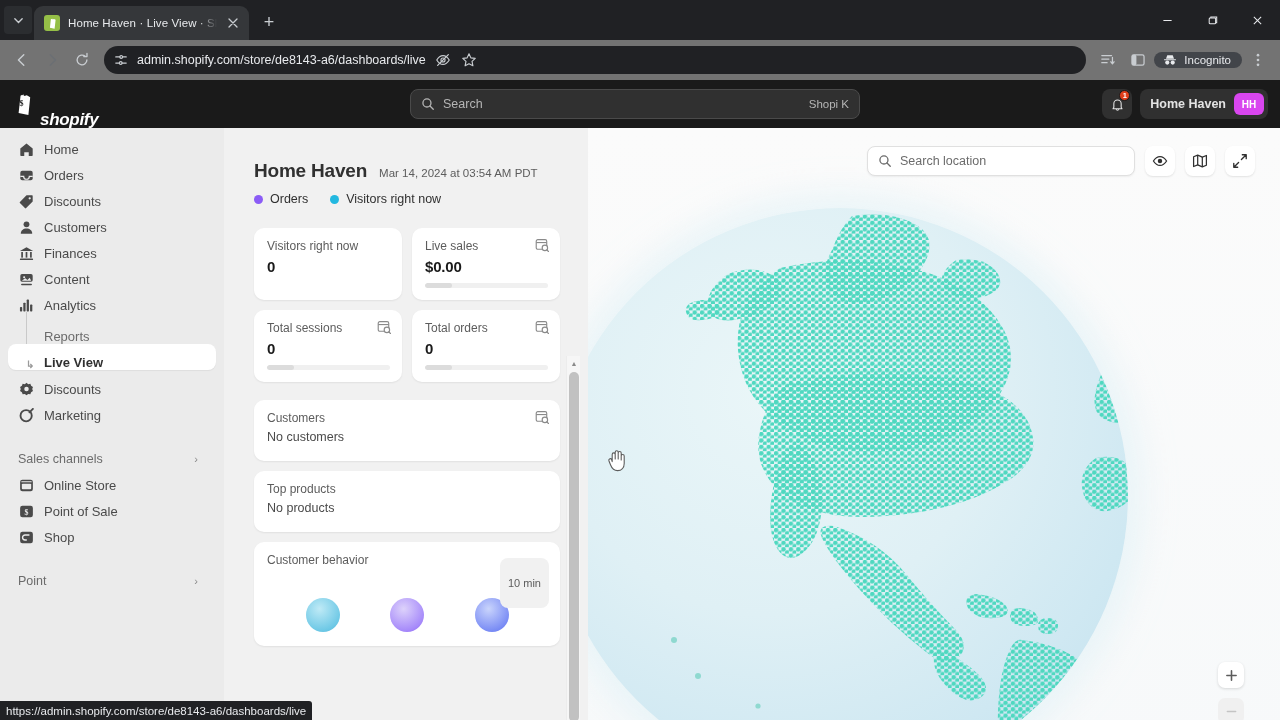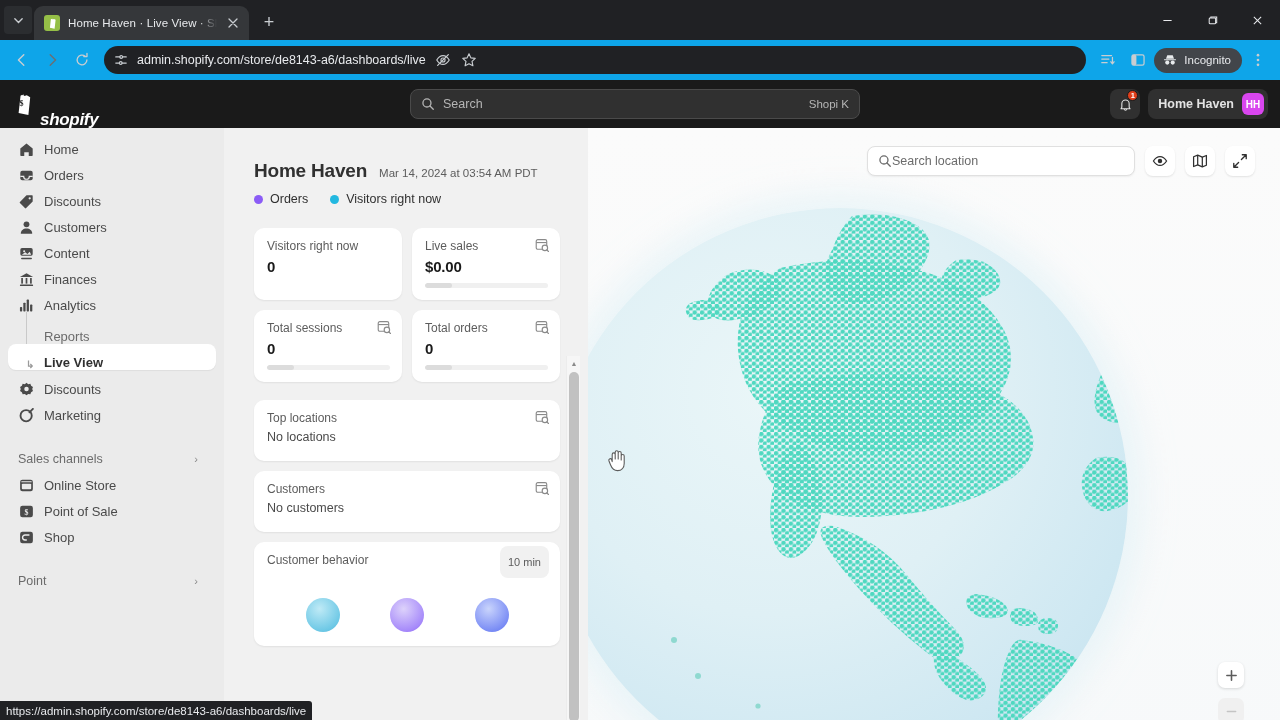--- a/index.html
+++ b/index.html
@@ -34,34 +34,34 @@
     mask-image: linear-gradient(to right, #000 88%, transparent 100%);
   }
   .tab-close { color:#c9cdd1; font-size:13px; width:16px; height:16px;
     display:flex;align-items:center;justify-content:center; flex:0 0 auto;}
   .tab-new { width:28px;height:28px;margin-bottom:4px;margin-left:6px;color:#c9cdd1;
     display:flex;align-items:center;justify-content:center;font-size:18px;font-weight:300;}
   .win-ctrls { position:absolute; right:0; top:0; height:40px; display:flex; }
   .win-btn { width:45px;height:40px;display:flex;align-items:center;justify-content:center;color:#e8eaed;}
 
   .toolbar {
-    height: 40px; background:#0ea5e9; display:flex; align-items:center;
+    height: 40px; background:#737373; display:flex; align-items:center;
     padding: 0 8px; gap: 2px;
   }
   .tb-icon { width:28px;height:28px;border-radius:50%;display:flex;align-items:center;
     justify-content:center;color:#c9cdd1;flex:0 0 auto;}
   .omnibox {
     flex:1 1 auto; height:28px; background:#202124; border-radius:14px;
     display:flex; align-items:center; padding: 0 10px; gap:9px; margin: 0 6px;
     min-width: 0;
   }
   .omni-url { color:#e8eaed; font-size:12.5px; white-space:nowrap; overflow:hidden;}
   .omni-right { display:flex; align-items:center; gap: 10px; padding-right:4px;}
   .incognito-pill {
-    height:25px; background:#42454a; border-radius:13px; display:flex; align-items:center;
+    height:16px; background:#42454a; border-radius:13px; display:flex; align-items:center;
     gap:6px; padding: 0 11px 0 8px; color:#e8eaed; font-size:11.5px;
   }
 
   
   .shop-top {
     height: 48px; background:#1a1a1a; display:flex; align-items:center;
     padding: 0 12px; position:relative;
   }
   .shop-logo { display:flex; align-items:center; gap:6px; color:#fff; }
   .shop-logo-word { font-size:17px; font-weight:bold; font-style:italic; letter-spacing:-.3px;margin-top:32px;}
@@ -74,21 +74,21 @@
   .shop-search-kbd { color:#b5b5b5; font-size:11.5px;}
   .shop-top-right { position:absolute; right:12px; display:flex; align-items:center; gap:8px;}
   .bell-btn { width:30px;height:30px;border-radius:8px;background:#303030;
     display:flex;align-items:center;justify-content:center;position:relative;}
   .bell-badge { position:absolute; top:1px; right:2px; width:11px;height:11px;border-radius:50%;
     background:#e03e1a; color:#fff; font-size:7.5px; display:flex;align-items:center;justify-content:center;
     font-weight:bold; border:1px solid #1a1a1a;}
   .acct-pill { height:30px;background:#303030;border-radius:8px;display:flex;align-items:center;
     gap:8px;padding:0 4px 0 10px;}
   .acct-name { color:#e3e3e3; font-size:12.5px; font-weight:600;}
-  .acct-avatar { width:22px;height:22px;border-radius:6px;background:#d946ef;color:#fff;
+  .acct-avatar { width:30px;height:22px;border-radius:6px;background:#d946ef;color:#fff;
     font-size:10px;font-weight:bold;display:flex;align-items:center;justify-content:center;}
 
   
   .shop-body { display:flex; height: 632px; background:#f1f1f1;}
 
   
   .sidebar { width: 224px; flex:0 0 224px; background:#ebebeb; position:relative;
     padding-top: 8px; }
   .nav-item { height:26px; margin: 0 8px; border-radius:8px; display:flex;
     align-items:center; gap:10px; padding: 0 10px; color:#4a4a4a; font-size:13px;}
@@ -121,21 +121,21 @@
     padding: 11px 12px 12px 13px; position:relative; margin-bottom: 10px;}
   .card-row { display:flex; gap: 10px; }
   .card-half { flex: 1 1 0; min-width:0;}
   .card-label { font-size:12px; color:#5c5c5c; margin-bottom:5px;}
   .card-value { font-size:15px; font-weight:bold; color:#1a1a1a; letter-spacing:-.2px;}
   .card-sub { font-size:12.5px; color:#4a4a4a; margin-top:4px;}
   .report-icon { position:absolute; top:10px; right:11px; color:#8a8a8a;}
   .bar-track { height:5px; border-radius:3px; background:#f0f0f0; margin-top:8px; overflow:hidden;}
   .bar-fill { height:100%; border-radius:3px; background:#dcdcdc;}
   .badge-pill { background:#f1f1f1; color:#5c5c5c; font-size:11px; border-radius:8px;
-    padding: 10px 8px; position:absolute; top:4px; right:11px;}
+    padding: 19px 8px; position:absolute; top:16px; right:11px;}
   .behavior-circles { display:flex; justify-content:space-around; padding: 26px 14px 0 14px;}
   .bcircle { width:34px;height:34px;border-radius:50%; }
 
   
   .vscroll { position:absolute; top:228px; right:8px; width:14px; bottom:14px;
     background:#f6f6f6; border-left:1px solid #ececec;}
   .vs-arrow { width:14px;height:14px;display:flex;align-items:center;justify-content:center;
     color:#8a8a8a;font-size:7px;}
   .vs-thumb { position:absolute; top:16px; left:2px; width:10px; height:350px;
     border-radius:5px; background:#c1c1c1;}
@@ -147,21 +147,21 @@
     position:absolute; left:-36px; top:80px; width:576px; height:576px;
     border-radius:50%;
     background: radial-gradient(circle at 38% 32%, #eaf6f8 0%, #dff0f5 42%, #cfe8f2 72%, #c6e3ef 88%, rgba(198,227,239,.15) 100%);
     box-shadow: 0 0 30px 16px rgba(222,240,245,.55);
   }
   .globe-dots {
     position:absolute; inset:0; border-radius:50%; overflow:hidden;
   }
   .map-ctl-row { position:absolute; top:18px; right:25px; display:flex; align-items:center; gap:10px;}
   .loc-search { width:268px;height:30px;background:#fff;border:1px solid #e0e0e0;border-radius:8px;
-    display:flex;align-items:center;gap:0;padding:0 10px; box-shadow:0 1px 2px rgba(0,0,0,.06);margin-left:16px;}
+    display:flex;align-items:center;gap:8px;padding:0 10px; box-shadow:0 1px 2px rgba(0,0,0,.06);margin-left:16px;}
   .loc-search-ph { color:#6b6b6b; font-size:12.5px;}
   .map-btn { width:30px;height:30px;background:#fff;border-radius:8px;display:flex;
     align-items:center;justify-content:center; box-shadow:0 1px 2px rgba(0,0,0,.1); color:#303030;}
   .zoom-ctl { position:absolute; right:36px; bottom:36px; width:26px;}
   .zoom-btn { width:26px;height:26px;border-radius:7px;background:#fff;display:flex;
     align-items:center;justify-content:center;color:#5c5c5c;box-shadow:0 1px 3px rgba(0,0,0,.14);}
   .zoom-btn.minus { background:#f0f0f0; color:#c4c4c4; box-shadow:none; margin-top:10px;}
 
   
   .cursor { position:absolute; left:606px; top:448px; pointer-events:none;}
@@ -361,40 +361,40 @@
               <circle cx="8" cy="4.6" r="3.1" fill="#4a4a4a"></circle>
               <path d="M1.9 14.6 c0-3.4 2.7-5.5 6.1-5.5 s6.1 2.1 6.1 5.5Z" fill="#4a4a4a"></path>
             </svg>
         </span>
         <span class="nav-label">Customers</span>
       </div>
 
       <div class="nav-item">
         <span class="nav-icon">
           <svg width="15" height="15" viewBox="0 0 16 16">
-              <rect x="1.4" y="2.2" width="13.2" height="8.2" rx="1.8" fill="#4a4a4a"></rect>
-              <path d="M3 13.4 h10" stroke="#4a4a4a" stroke-width="1.6" stroke-linecap="round"></path>
-              <circle cx="5.5" cy="5.6" r="1.1" fill="#ebebeb"></circle>
-              <path d="M3 9.4 L6.6 6.6 L9 8.6 L11.4 6 L13 9.4Z" fill="#ebebeb"></path>
-            </svg>
-        </span>
-        <span class="nav-label">Content</span>
-      </div>
-
-      <div class="nav-item">
-        <span class="nav-icon">
-          <svg width="15" height="15" viewBox="0 0 16 16">
               <path d="M8 1.4 L15 5.2 H1Z" fill="#4a4a4a"></path>
               <rect x="2.4" y="6.4" width="1.8" height="6" fill="#4a4a4a"></rect>
               <rect x="7.1" y="6.4" width="1.8" height="6" fill="#4a4a4a"></rect>
               <rect x="11.8" y="6.4" width="1.8" height="6" fill="#4a4a4a"></rect>
               <rect x="1" y="13.2" width="14" height="1.8" rx=".7" fill="#4a4a4a"></rect>
             </svg>
         </span>
         <span class="nav-label">Finances</span>
+      </div>
+
+      <div class="nav-item">
+        <span class="nav-icon">
+          <svg width="15" height="15" viewBox="0 0 16 16">
+              <rect x="1.4" y="2.2" width="13.2" height="8.2" rx="1.8" fill="#4a4a4a"></rect>
+              <path d="M3 13.4 h10" stroke="#4a4a4a" stroke-width="1.6" stroke-linecap="round"></path>
+              <circle cx="5.5" cy="5.6" r="1.1" fill="#ebebeb"></circle>
+              <path d="M3 9.4 L6.6 6.6 L9 8.6 L11.4 6 L13 9.4Z" fill="#ebebeb"></path>
+            </svg>
+        </span>
+        <span class="nav-label">Content</span>
       </div>
 
       <div class="nav-item">
         <span class="nav-icon">
           <svg width="15" height="15" viewBox="0 0 16 16">
               <rect x="1" y="9.6" width="2.4" height="4.8" rx=".7" fill="#4a4a4a"></rect>
               <rect x="4.6" y="5" width="2.4" height="9.4" rx=".7" fill="#4a4a4a"></rect>
               <rect x="8.2" y="1.6" width="2.4" height="12.8" rx=".7" fill="#4a4a4a"></rect>
               <rect x="11.8" y="7" width="2.4" height="7.4" rx=".7" fill="#4a4a4a"></rect>
             </svg>
@@ -550,46 +550,38 @@
               <svg width="14" height="14" viewBox="0 0 16 16">
                 <rect x="1.4" y="1.8" width="12" height="11" rx="1.8" fill="none" stroke="currentColor" stroke-width="1.3"></rect>
                 <path d="M1.4 5.2 h12" stroke="currentColor" stroke-width="1.3"></path>
                 <circle cx="11.3" cy="11.3" r="3.1" fill="#fff" stroke="currentColor" stroke-width="1.3"></circle>
                 <path d="M13.5 13.5 L15.4 15.4" stroke="currentColor" stroke-width="1.4" stroke-linecap="round"></path>
               </svg>
             </span>
           </div>
         </div>
 
-        <div class="card" style="padding-bottom:17px;margin-top:8px">
-          <div class="card-label">Top locations</div>
-          <div class="card-sub">No locations</div>
-          <span class="report-icon">
-            <svg width="14" height="14" viewBox="0 0 16 16">
-              <rect x="1.4" y="1.8" width="12" height="11" rx="1.8" fill="none" stroke="currentColor" stroke-width="1.3"></rect>
-              <path d="M1.4 5.2 h12" stroke="currentColor" stroke-width="1.3"></path>
-              <circle cx="11.3" cy="11.3" r="3.1" fill="#fff" stroke="currentColor" stroke-width="1.3"></circle>
-              <path d="M13.5 13.5 L15.4 15.4" stroke="currentColor" stroke-width="1.4" stroke-linecap="round"></path>
-            </svg>
-          </span>
-        </div>
 
         <div class="card" style="padding-bottom:17px;margin-top:8px">
           <div class="card-label">Customers</div>
           <div class="card-sub">No customers</div>
           <span class="report-icon">
             <svg width="14" height="14" viewBox="0 0 16 16">
               <rect x="1.4" y="1.8" width="12" height="11" rx="1.8" fill="none" stroke="currentColor" stroke-width="1.3"></rect>
               <path d="M1.4 5.2 h12" stroke="currentColor" stroke-width="1.3"></path>
               <circle cx="11.3" cy="11.3" r="3.1" fill="#fff" stroke="currentColor" stroke-width="1.3"></circle>
               <path d="M13.5 13.5 L15.4 15.4" stroke="currentColor" stroke-width="1.4" stroke-linecap="round"></path>
             </svg>
           </span>
         </div>
 
+        <div class="card" style="padding-bottom:17px;margin-top:8px">
+          <div class="card-label">Top products</div>
+          <div class="card-sub">No products</div>
+        </div>
 
         <div class="card" style="margin-top:8px;padding-bottom:14px">
           <div class="card-label">Customer behavior</div>
           <span class="badge-pill">10 min</span>
           <div class="behavior-circles">
             <span class="bcircle" style="background:radial-gradient(circle at 40% 32%, #bfeaf6, #6fc9e6 70%, #4fb5da)"></span>
             <span class="bcircle" style="background:radial-gradient(circle at 40% 32%, #ddd2fb, #a78bfa 70%, #8b5cf6)"></span>
             <span class="bcircle" style="background:radial-gradient(circle at 40% 32%, #c9d4fc, #7c8ef5 70%, #5b6ff0)"></span>
           </div>
         </div>

